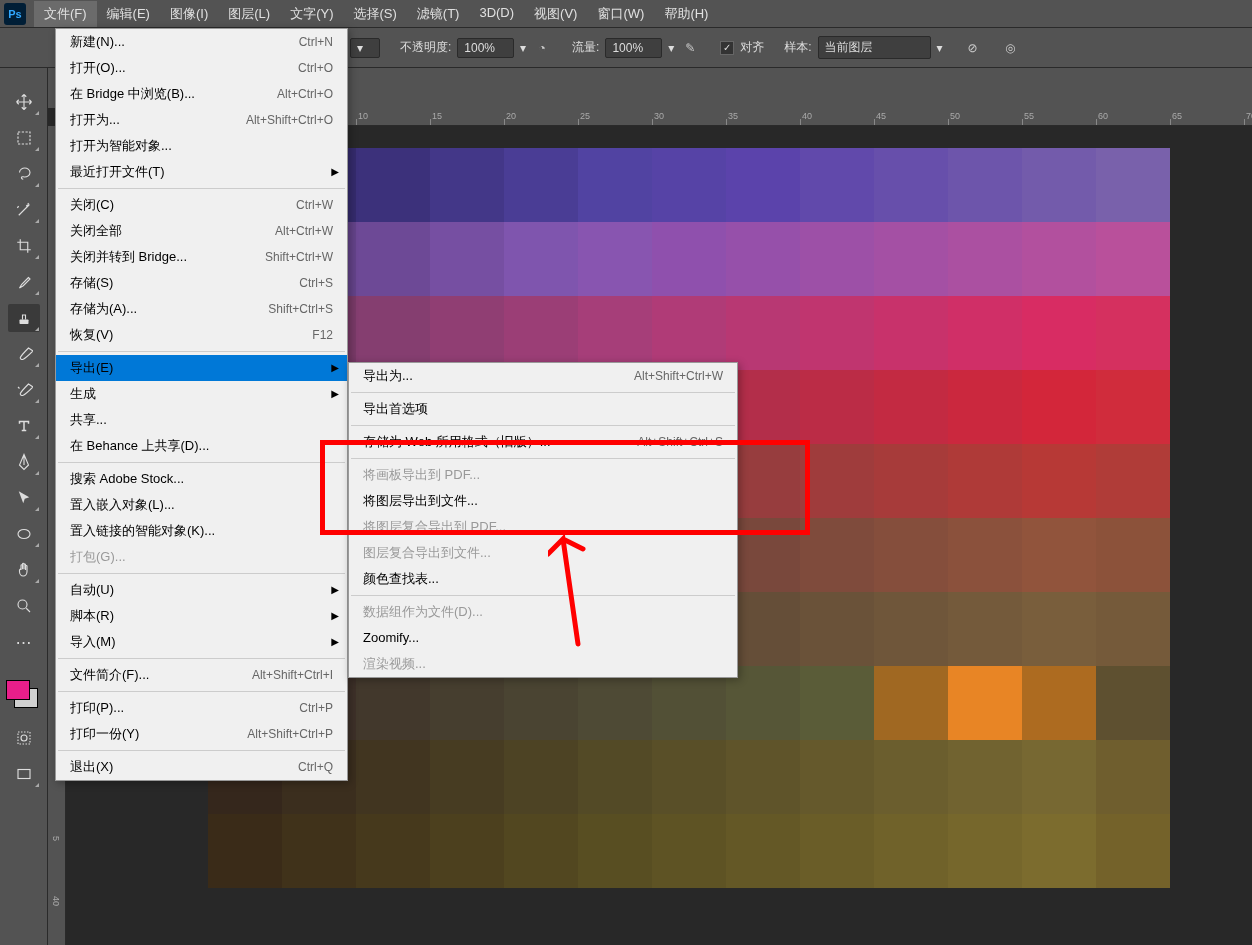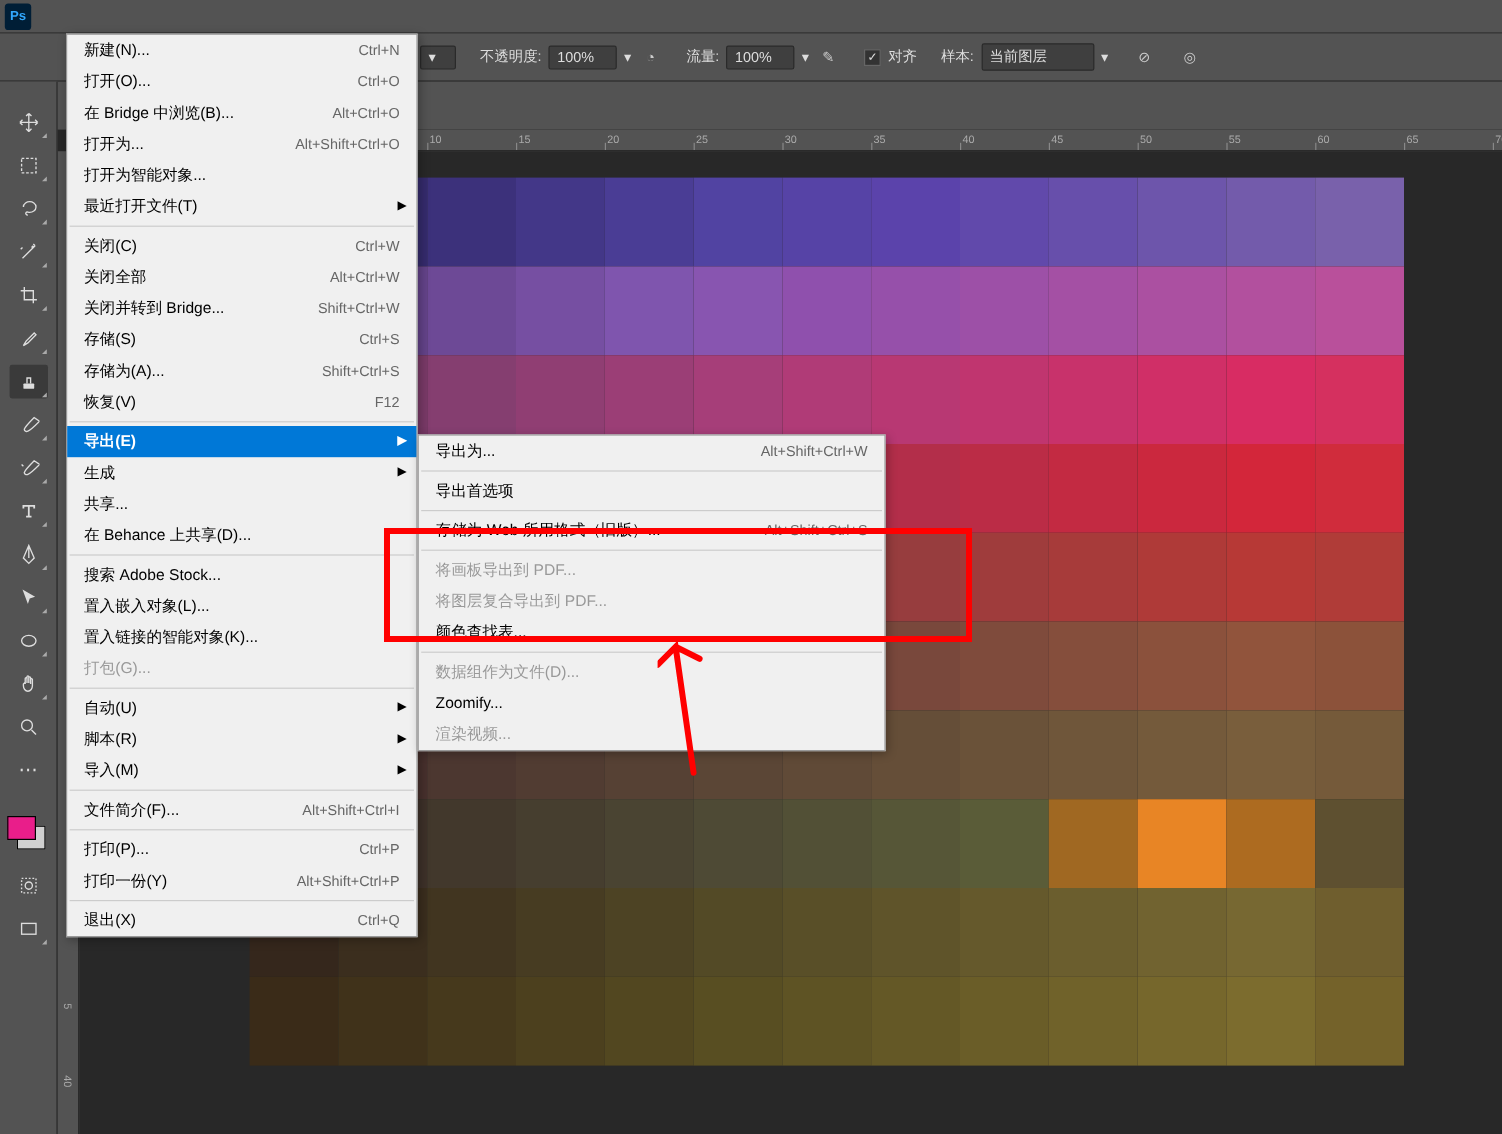--- a/index.html
+++ b/index.html
@@ -30,37 +30,50 @@
   .ruler-v .ruler-label-v { position: absolute; right: 4px; writing-mode: vertical-rl; }
   
   .pixel-art { position: absolute; left: 160px; top: 40px; }
   .pixel-row { display: flex; }
   .pixel { width: 74px; height: 74px; }
   
   .dropdown { position: absolute; background: #f0f0f0; border: 1px solid #999; box-shadow: 2px 2px 8px rgba(0,0,0,0.3); font-size: 13px; color: #000; z-index: 100; }
   .dd-file { left: 55px; top: 28px; width: 293px; }
   .dd-export { left: 348px; top: 362px; width: 390px; }
   .dd-item { padding: 4px 14px; display: flex; justify-content: space-between; align-items: center; cursor: pointer; position: relative; line-height: 18px; }
-  .dd-item.highlighted { background: #0078d7; color: #ffffff; font-weight: bold; }
+  .dd-item.highlighted { background: #0078d7; color: #000000; }
   .dd-item.disabled { color: #999; }
   .dd-sep { height: 1px; background: #ccc; margin: 3px 2px; }
   .dd-shortcut { color: #666; font-size: 12px; }
   .dd-arrow { position: absolute; right: 8px; font-size: 10px; }
   
   .red-box { position: absolute; left: 320px; top: 440px; width: 490px; height: 95px; border: 5px solid #ff0000; z-index: 200; pointer-events: none; }
   .red-arrow { position: absolute; left: 548px; top: 534px; z-index: 200; pointer-events: none; }
   .red-arrow svg { width: 60px; height: 120px; }
   
   .tab-indicator { position: absolute; left: 0; top: 88px; width: 8px; height: 16px; background: #535353; }
 </style>
 </head>
 <body>
 
 <div class="menubar">
   <div class="ps-logo">Ps</div>
+  <div id="menubar-items" style="display: flex;">
+      <div class="menu-item active">文件(F)</div>
+      <div class="menu-item">编辑(E)</div>
+      <div class="menu-item">图像(I)</div>
+      <div class="menu-item">图层(L)</div>
+      <div class="menu-item">文字(Y)</div>
+      <div class="menu-item">选择(S)</div>
+      <div class="menu-item">滤镜(T)</div>
+      <div class="menu-item">3D(D)</div>
+      <div class="menu-item">视图(V)</div>
+      <div class="menu-item">窗口(W)</div>
+      <div class="menu-item">帮助(H)</div>
+    </div>
 </div>
 
 <div class="options-bar">
   <div class="opt-group" style="margin-left:300px">
     <div class="opt-select" style="width:30px;">▾</div>
   </div>
   <div class="opt-group">
     <span>不透明度:</span>
     <div class="opt-select">100%</div>
     <span>▾</span>
@@ -71,21 +84,21 @@
     <div class="opt-select">100%</div>
     <span>▾</span>
     <span class="opt-icon">✎</span>
   </div>
   <div class="opt-group">
     <span class="checkbox">✓</span>
     <span>对齐</span>
   </div>
   <div class="opt-group">
     <span>样本:</span>
-    <div class="opt-select" style="width:94px;">当前图层</div>
+    <div class="opt-select" style="width:113px;">当前图层</div>
     <span>▾</span>
   </div>
   <span class="opt-icon">⊘</span>
   <span class="opt-icon" style="margin-left:18px">◎</span>
 </div>
 
 <div class="tab-indicator">▸</div>
 
 <div class="toolbar">
   <div class="tool">
@@ -508,22 +521,28 @@
     </div>
     <div class="dd-sep"></div>
     <div class="dd-item">
       <span>存储为 Web 所用格式（旧版）...</span>
       <span class="dd-shortcut">Alt+Shift+Ctrl+S</span>
     </div>
     <div class="dd-sep"></div>
     <div class="dd-item disabled">
       <span>将画板导出到 PDF...</span>
     </div>
+    <div class="dd-item">
+      <span>将图层导出到文件...</span>
+    </div>
     <div class="dd-item disabled">
       <span>将图层复合导出到 PDF...</span>
+    </div>
+    <div class="dd-item disabled">
+      <span>图层复合导出到文件...</span>
     </div>
     <div class="dd-item">
       <span>颜色查找表...</span>
     </div>
     <div class="dd-sep"></div>
     <div class="dd-item disabled">
       <span>数据组作为文件(D)...</span>
     </div>
     <div class="dd-item">
       <span>Zoomify...</span>

